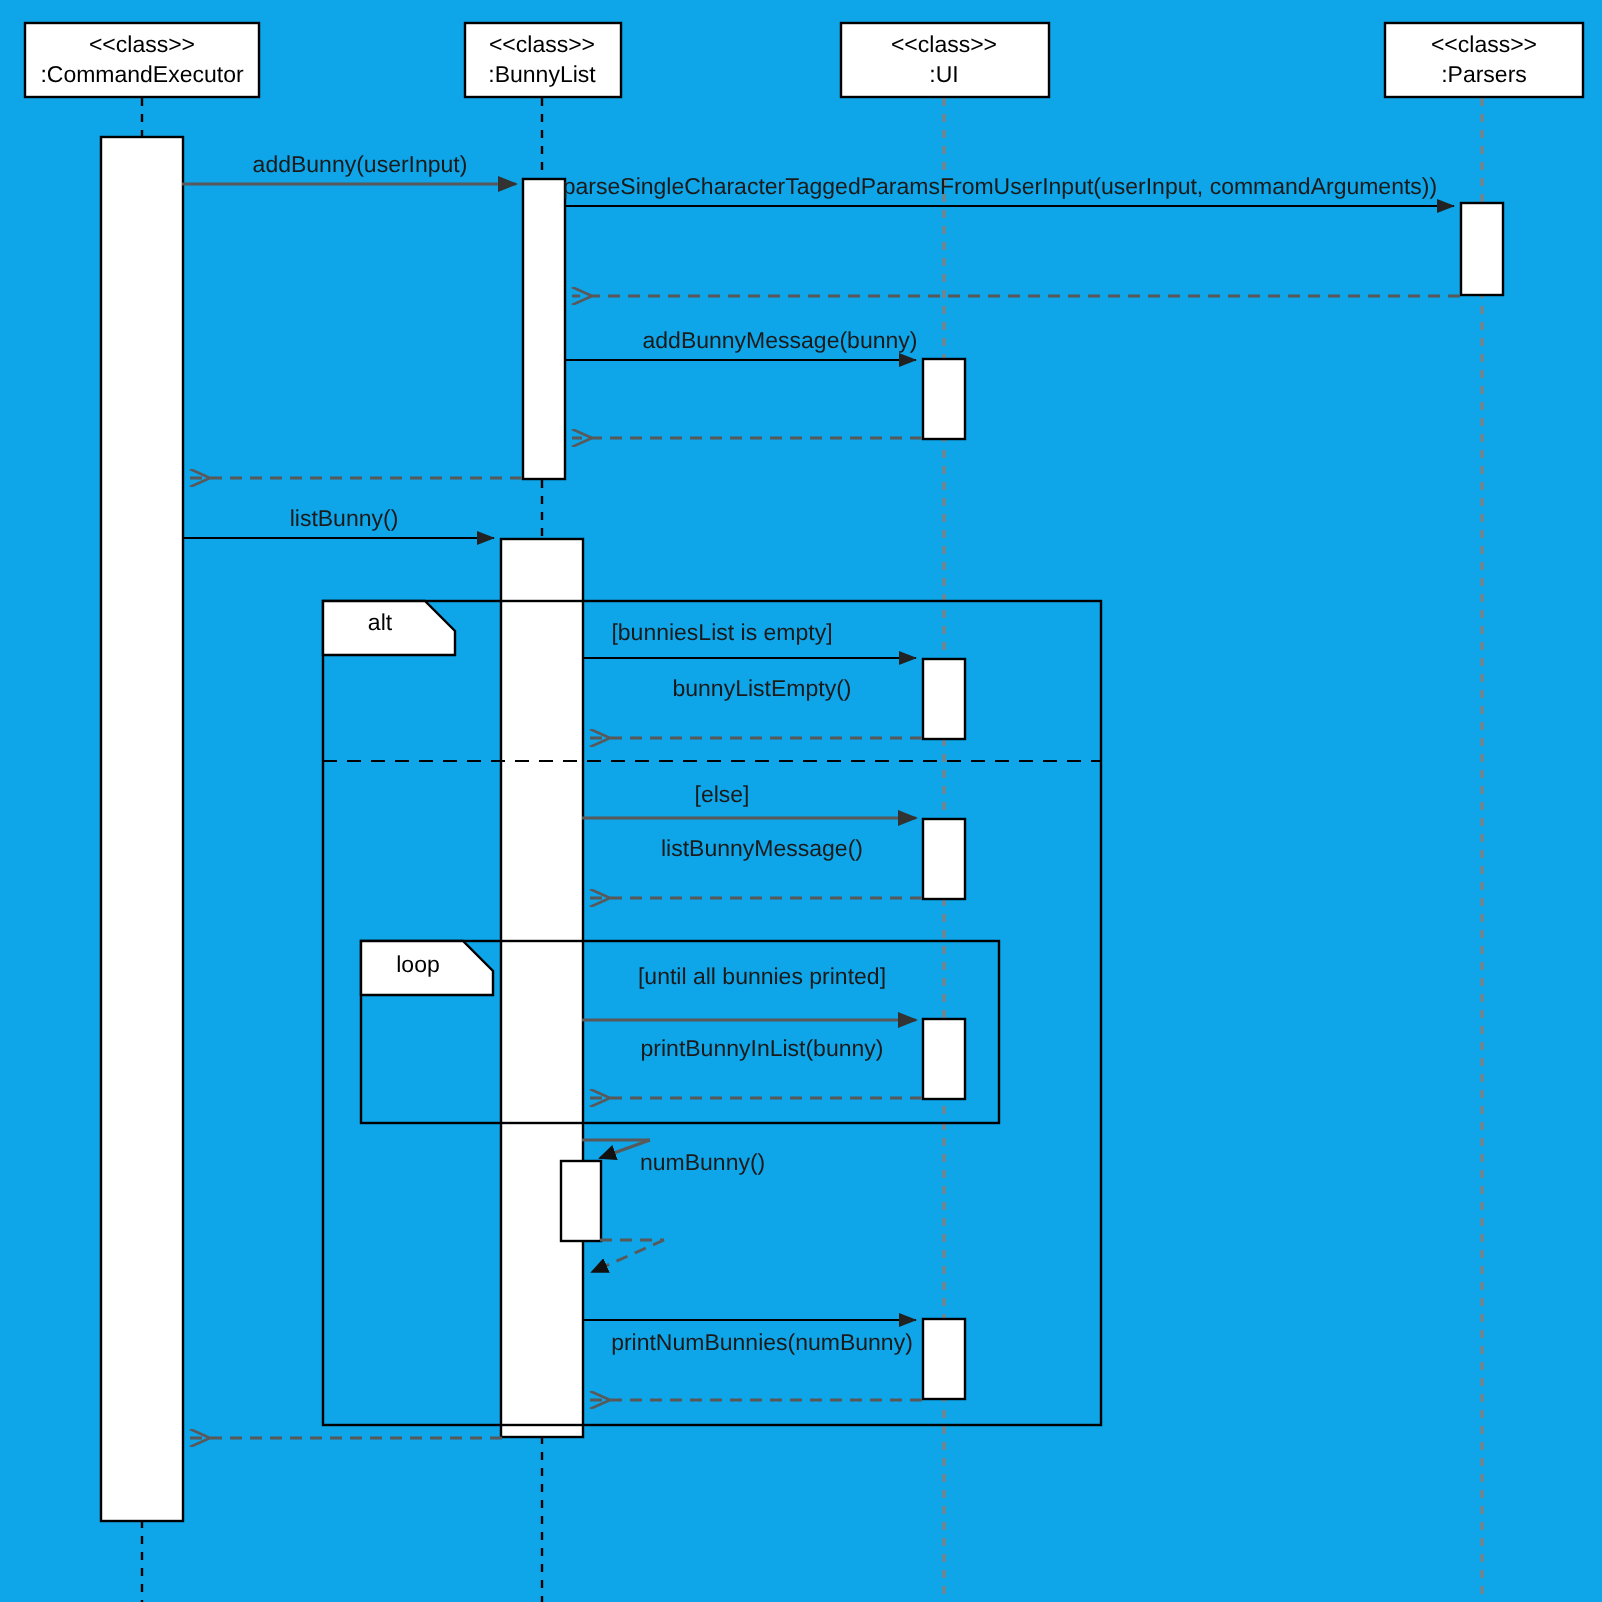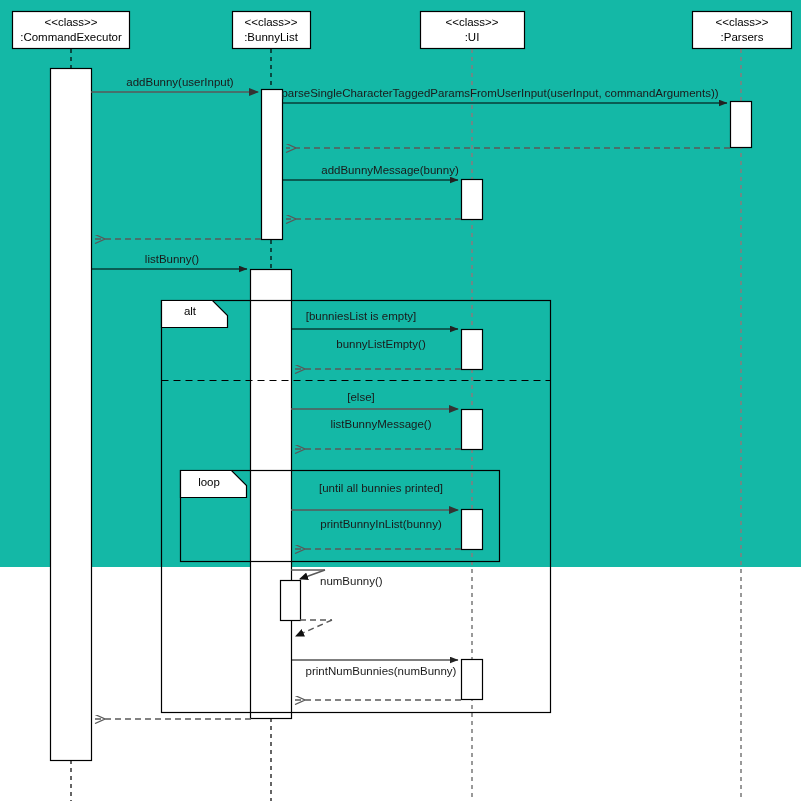--- a/index.html
+++ b/index.html
@@ -9,22 +9,22 @@
   }
   body {
     width: 801px;
     height: 801px;
     font-family: "Liberation Sans", sans-serif;
     overflow: hidden;
   }
   #diagram-root {
     position: relative;
     width: 801px;
-    height: 567px;
-    background: #14b8a6;
+    height: 801px;
+    background: #0ea5e9;
   }
   svg#seq {
     display: block;
     width: 801px;
     height: 801px;
   }
   .lifeline-box {
     fill: #ffffff;
     stroke: #000000;
     stroke-width: 1.2;

